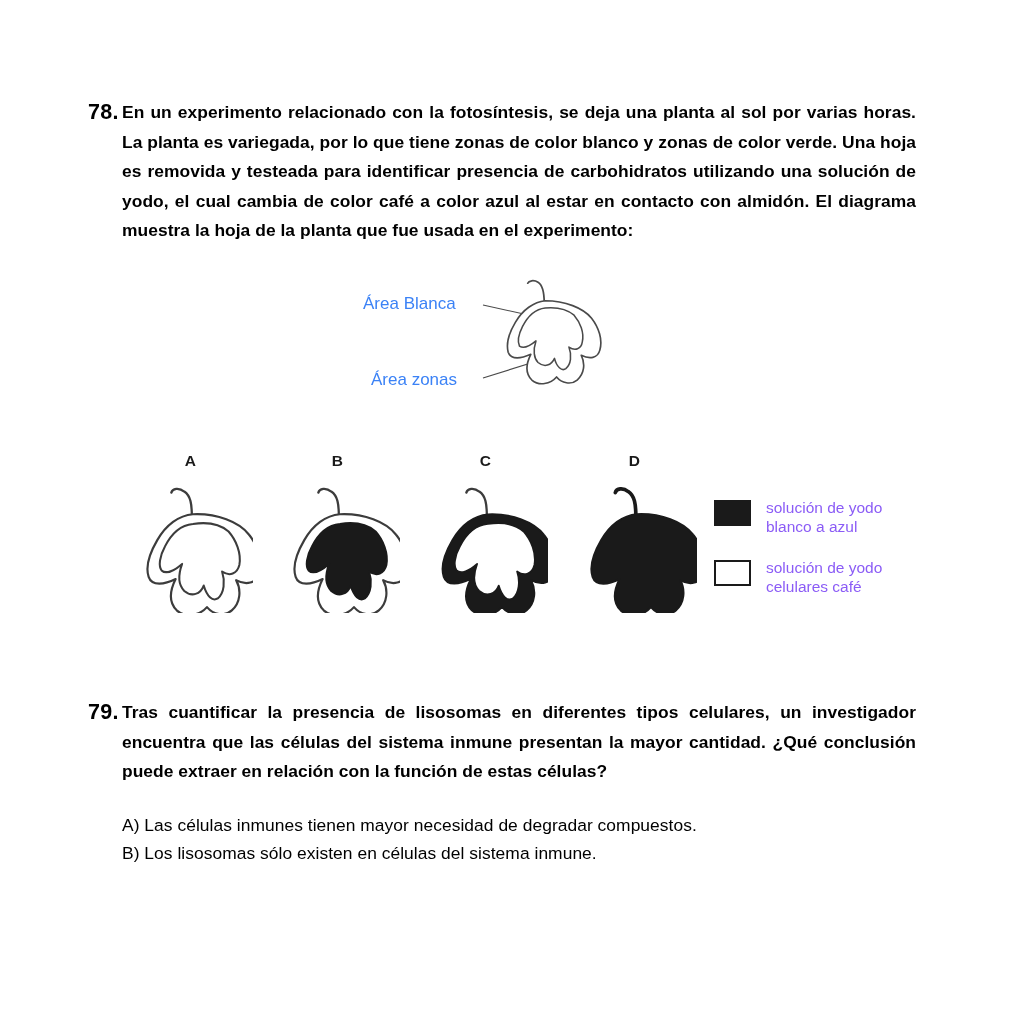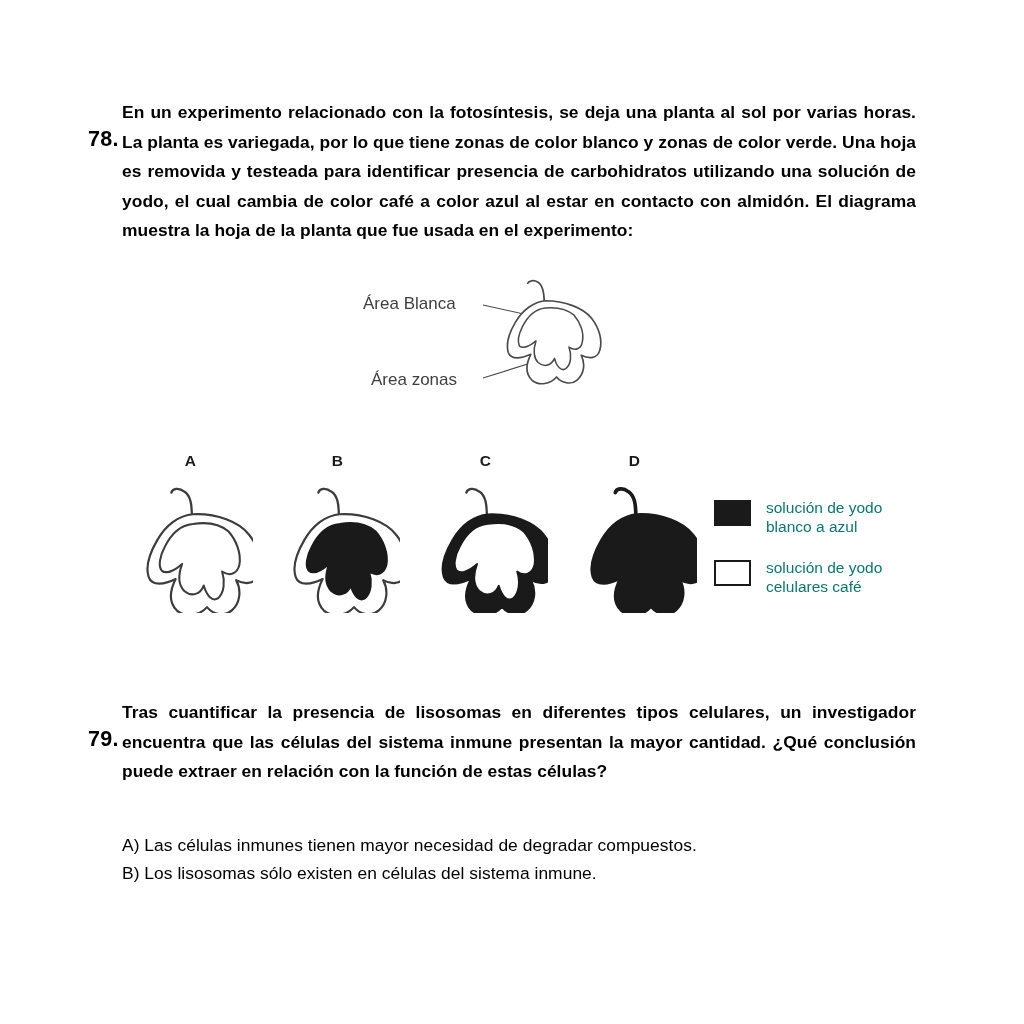--- a/index.html
+++ b/index.html
@@ -34,21 +34,20 @@
     display: flex;
     align-items: flex-start;
   }
   .qnum {
     font-weight: bold;
     font-size: 21.5px;
     line-height: 29.5px;
     width: 34px;
     flex: 0 0 34px;
     letter-spacing: 0.3px;
-    margin-top: 27px;
   }
   .qbody {
     flex: 1 1 auto;
     font-size: 17.4px;
     line-height: 29.5px;
     text-align: justify;
     text-justify: inter-word;
     letter-spacing: 0.05px;
     font-weight: bold;
   }
@@ -58,21 +57,21 @@
     position: absolute;
     left: 355px;
     top: 272px;
     width: 260px;
     height: 125px;
   }
   .ref-label {
     position: absolute;
     font-size: 17px;
     line-height: 20px;
-    color: #404040;
+    color: #3b82f6;
     white-space: nowrap;
   }
   .ref-label.white-area { left: 8px; top: 22px; }
   .ref-label.green-area { left: 16px; top: 98px; }
 
   
   .subq {
     position: absolute;
     left: 122px;
     top: 410px;
@@ -136,35 +135,35 @@
     background: #1a1a1a;
   }
   .legend-swatch.hollow {
     background: #ffffff;
     border: 2px solid #1a1a1a;
   }
   .legend-text {
     margin-left: 15px;
     font-size: 15.5px;
     line-height: 19px;
-    color: #0f766e;
+    color: #8b5cf6;
     white-space: nowrap;
   }
 
   
   .q79 {
     position: absolute;
     left: 88px;
     top: 698px;
     width: 828px;
   }
   .answers {
     position: absolute;
     left: 122px;
-    top: 832px;
+    top: 812px;
     width: 800px;
   }
   .answer {
     font-size: 17.4px;
     line-height: 27.6px;
     letter-spacing: 0.05px;
     white-space: nowrap;
   }
 </style>
 </head>

